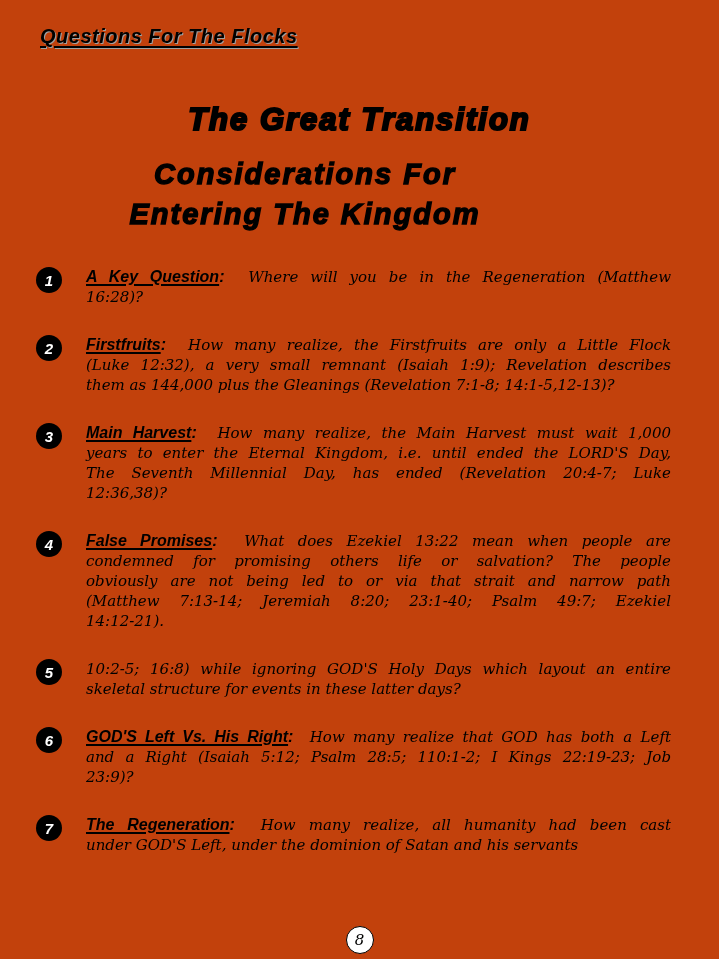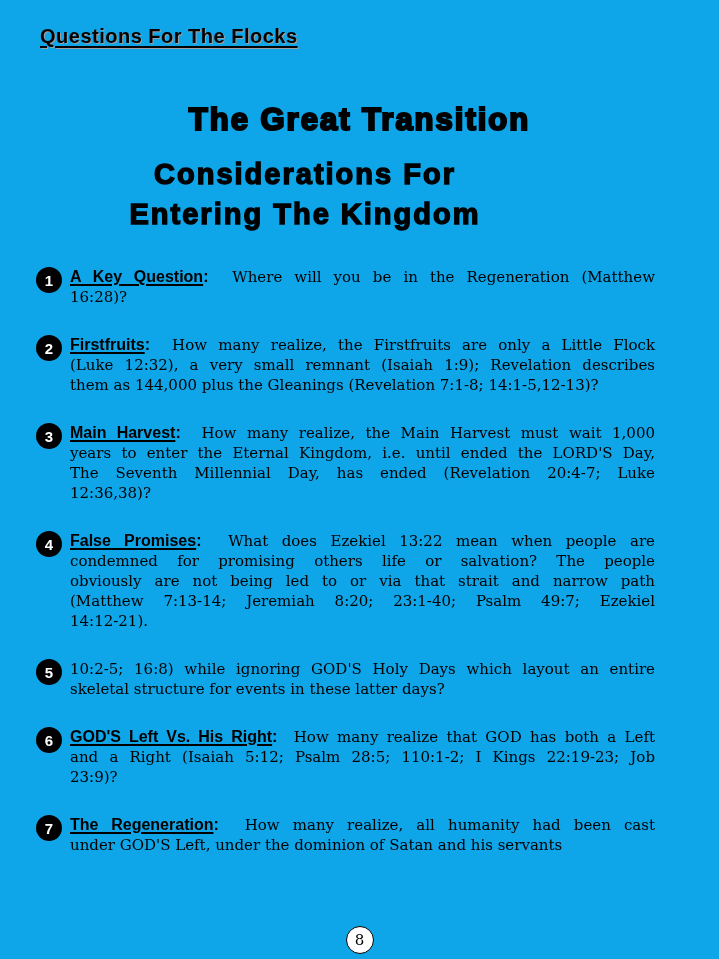--- a/index.html
+++ b/index.html
@@ -1,18 +1,18 @@
 <!DOCTYPE html>
 <html><head>
 <meta charset="utf-8">
 <style>
   html,body{margin:0;padding:0;background:#ffffff;}
   body{width:719px;height:959px;overflow:hidden;position:relative;
        font-family:"DejaVu Serif",serif;color:#000;}
-  .page{position:absolute;inset:0;background:#0ea5e9;}
+  .page{position:absolute;inset:0;background:#c2410c;font-style:italic;}
 
   .doc-header{position:absolute;top:25px;left:40px;
     font-family:"Liberation Sans",sans-serif;font-weight:bold;font-size:20px;
     letter-spacing:.5px;text-decoration:underline;text-decoration-thickness:2px;
     text-underline-offset:3px;text-shadow:1px 1px 0 #9f9f9f;}
 
   .main-title{position:absolute;top:94px;left:0;width:719px;text-align:center;
     font-family:"Liberation Sans",sans-serif;font-weight:bold;font-size:31px;
     letter-spacing:2px;-webkit-text-stroke:2.2px #000;line-height:52px;}
 
@@ -20,21 +20,21 @@
     font-family:"Liberation Sans",sans-serif;font-weight:bold;font-size:29px;
     letter-spacing:2px;-webkit-text-stroke:1.4px #000;line-height:38px;}
   .subtitle.s1{top:155px;}
   .subtitle.s2{top:195px;}
 
   .qlist{position:absolute;top:267px;left:36px;width:647px;}
   .qitem{display:flex;align-items:flex-start;margin-bottom:28px;}
   .badge{flex:0 0 26px;width:26px;height:26px;margin-top:0;border-radius:50%;
     background:#000;color:#fff;display:flex;align-items:center;justify-content:center;
     font-family:"Liberation Sans",sans-serif;font-weight:bold;font-size:15px;}
-  .qbody{margin-left:8px;width:585px;font-size:15px;line-height:20px;}
+  .qbody{margin-left:24px;width:585px;font-size:15px;line-height:20px;}
   .bline{text-align:justify;text-align-last:justify;}
   .bline.last{text-align-last:left;}
   .lead{font-family:"Liberation Sans",sans-serif;font-weight:bold;font-size:16px;
     text-decoration:underline;text-decoration-thickness:1.6px;text-underline-offset:2px;}
   .colon{font-family:"Liberation Sans",sans-serif;font-weight:bold;font-size:16px;}
 
   .page-num{position:absolute;top:926px;left:0;width:719px;display:flex;justify-content:center;}
   .page-num-circle{width:26px;height:26px;border:1.6px solid #000;border-radius:50%;
     background:#fff;display:flex;align-items:center;justify-content:center;
     font-family:"DejaVu Serif",serif;font-size:15px;}

